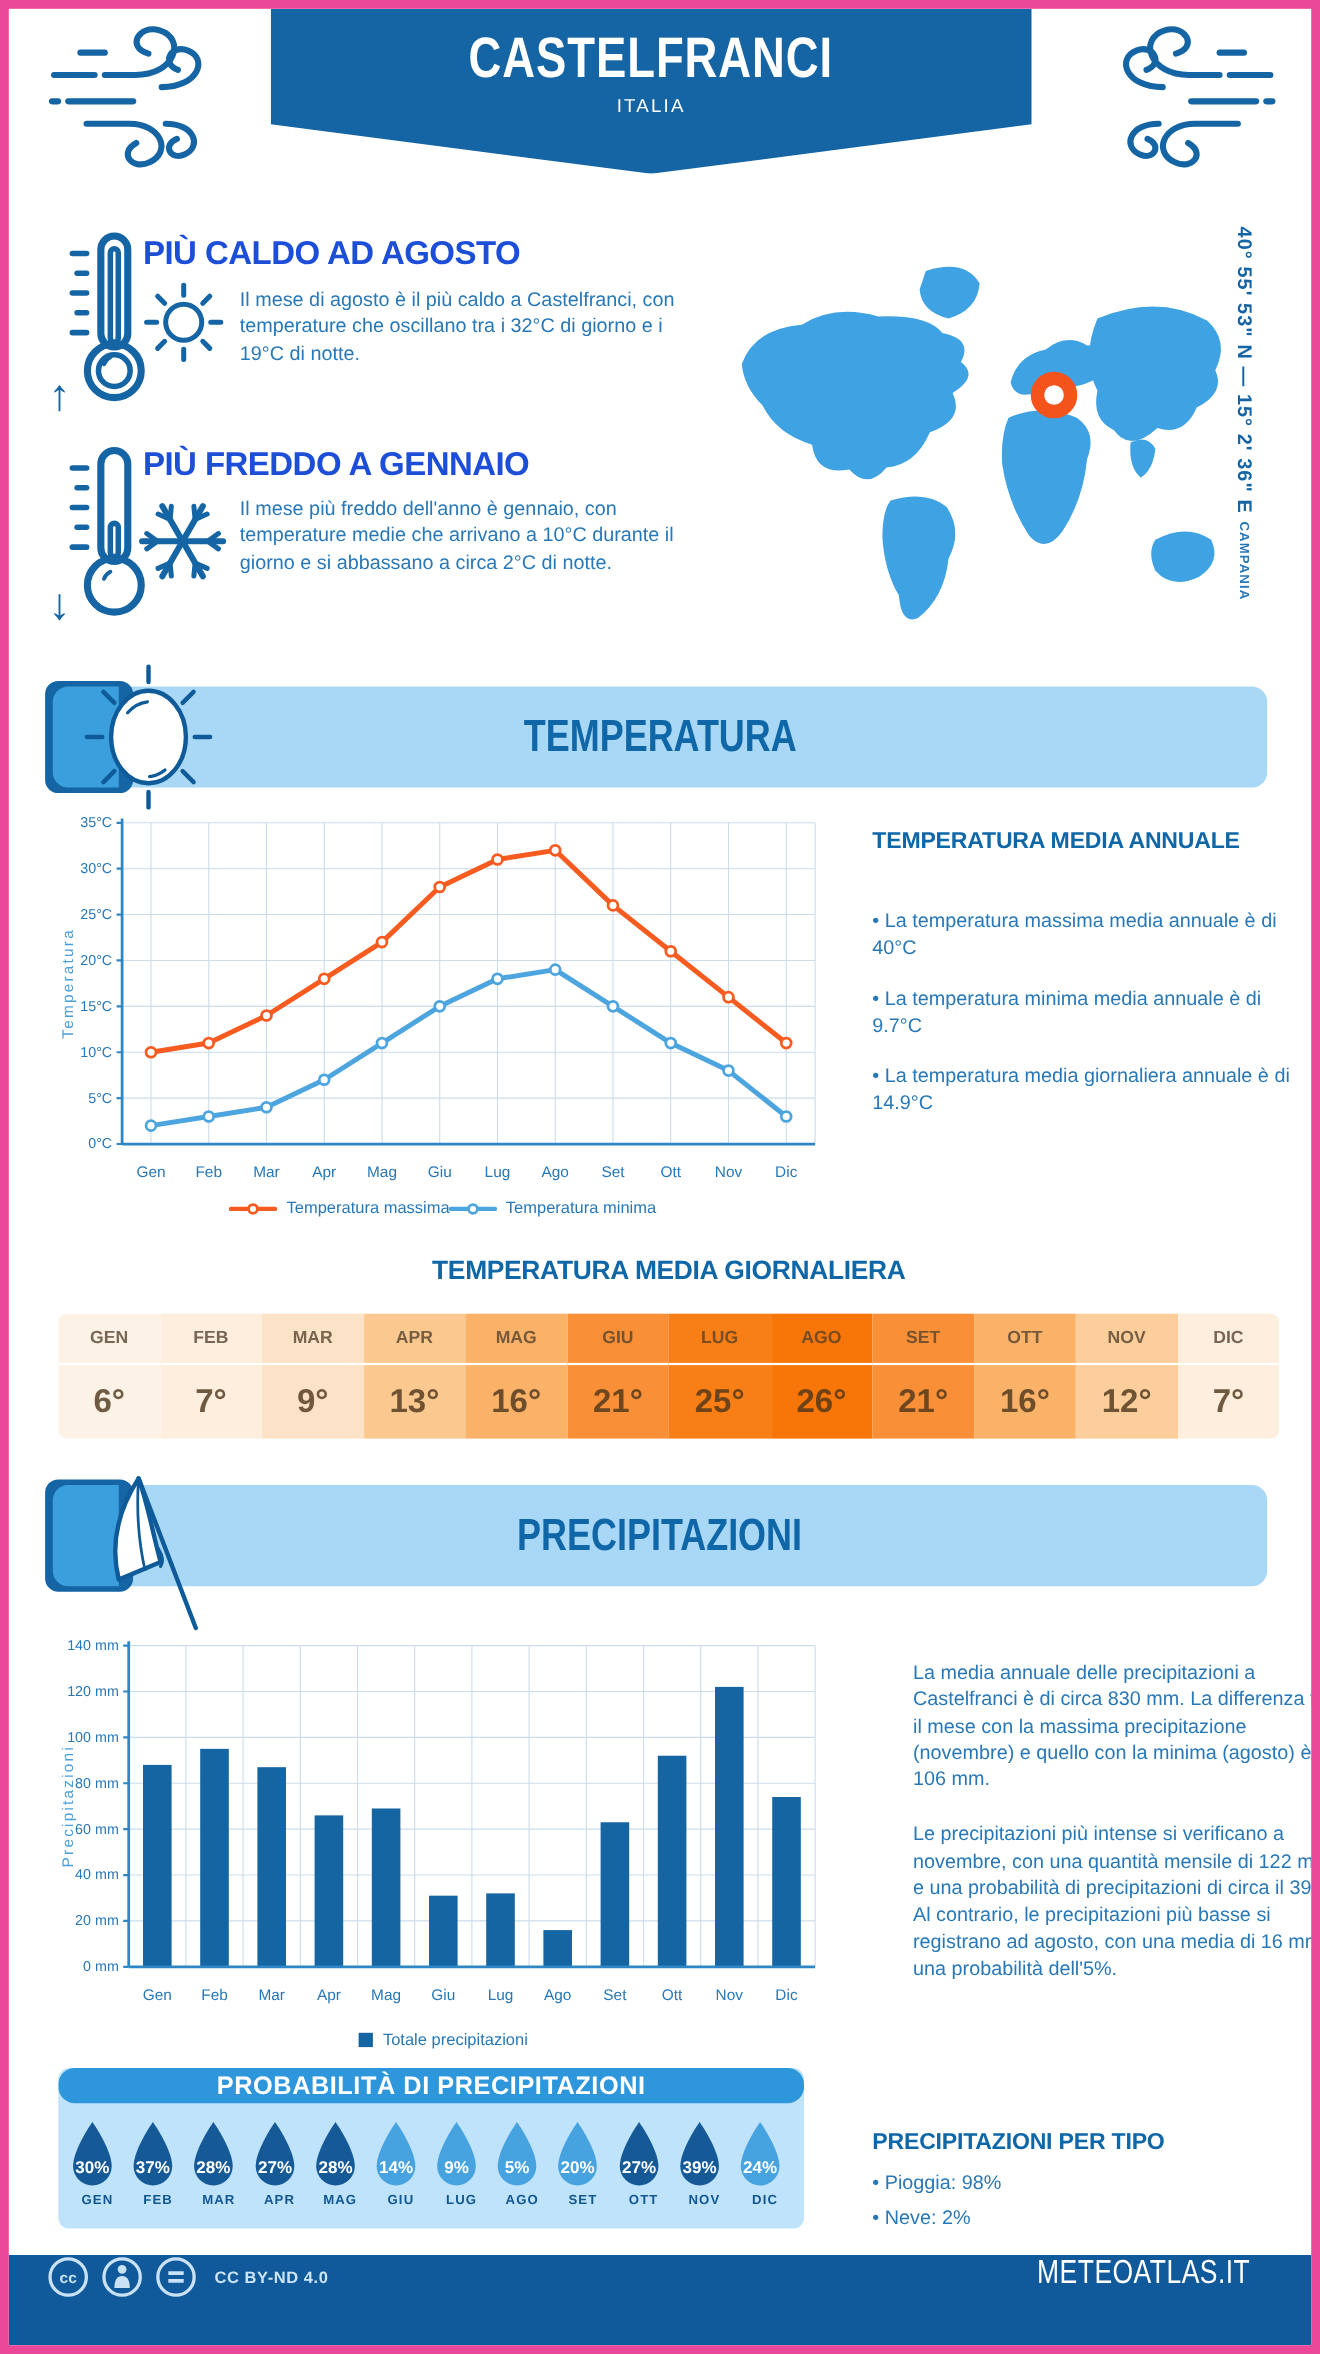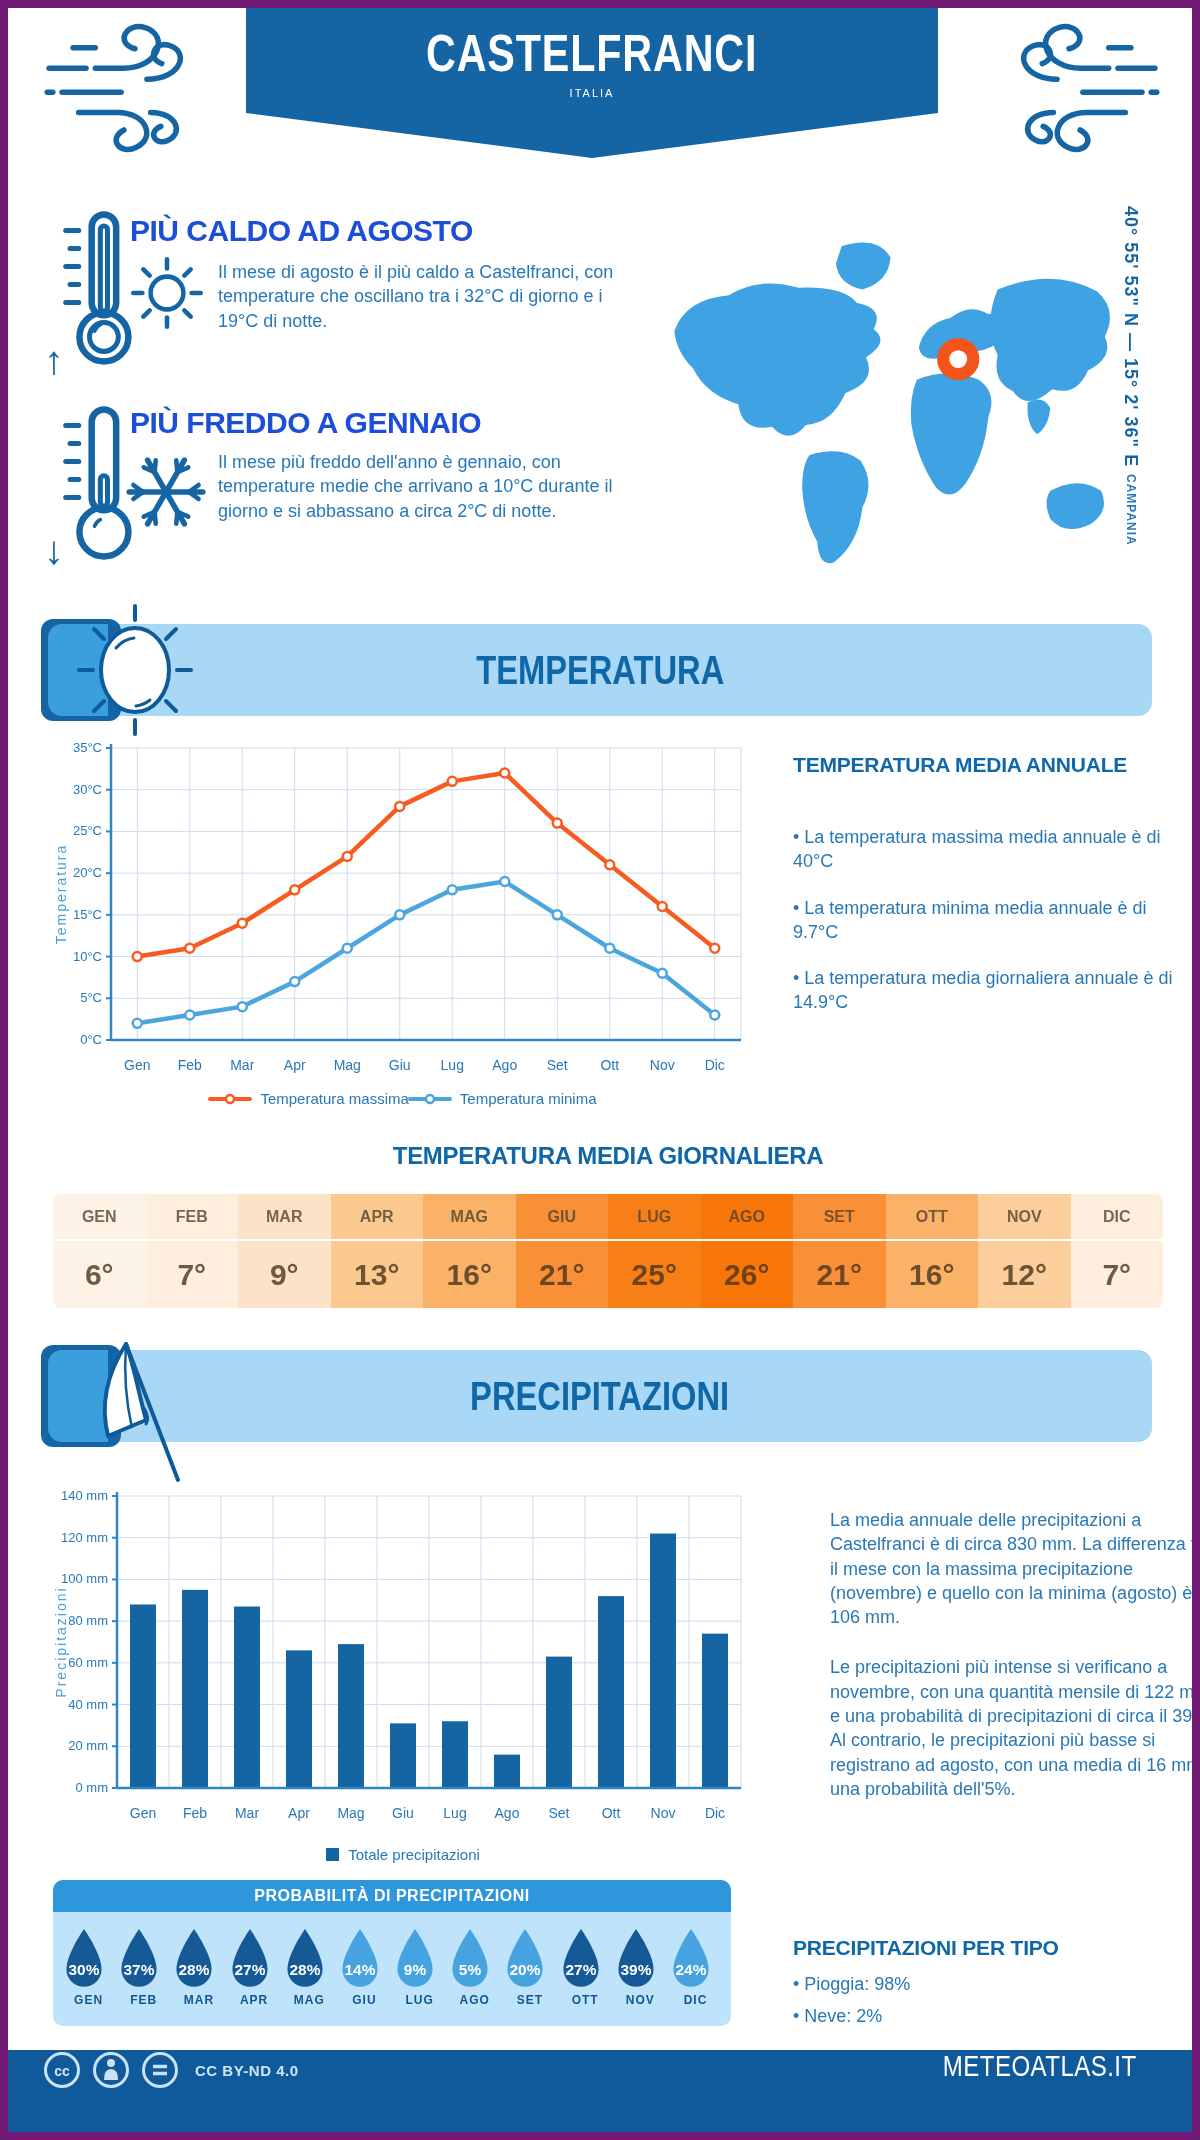--- a/index.html
+++ b/index.html
@@ -1,26 +1,26 @@
 <!DOCTYPE html>
 <html><head>
 <meta charset="utf-8">
 <style>
   html,body{margin:0;padding:0;background:#e8eef4;}
   *{box-sizing:border-box;font-family:"Liberation Sans",sans-serif;}
   .page{position:relative;width:1200px;height:2140px;margin:0 auto;background:#ffffff;
-        border:8px solid #701a75;overflow:hidden;}
+        border:8px solid #ec4899;overflow:hidden;}
   .abs{position:absolute;}
   .cond{display:inline-block;transform:scale(.86,1.08);transform-origin:center;}
 
   
   .banner{left:238px;top:0;width:692px;height:150px;background:#1565A5;color:#fff;text-align:center;
           clip-path:polygon(0 0,100% 0,100% 70%,50% 100%,0 70%);}
   .banner h1{margin:18px 0 0;font-size:48px;letter-spacing:1px;}
-  .banner .sub{font-size:11px;letter-spacing:2px;margin-top:6px;}
+  .banner .sub{font-size:17px;letter-spacing:2px;margin-top:6px;}
 
   
   .hl-title{font-size:30px;font-weight:bold;color:#1d4ed8;letter-spacing:-.5px;}
   .body-text{font-size:18px;line-height:1.35;color:#2878B8;}
   .arrow-glyph{font-size:40px;color:#1565A5;font-weight:bold;}
 
   
   .coords{writing-mode:vertical-rl;font-weight:bold;color:#1565A5;height:400px;text-align:left;}
   .coords .c1{font-size:18px;letter-spacing:1px;}
   .coords .c2{font-size:12px;letter-spacing:1px;color:#2878B8;font-weight:bold;margin-top:2px;}
@@ -43,21 +43,21 @@
        font-size:30px;font-weight:bold;color:rgba(75,53,26,.8);}
 
   
   .legend-row{display:flex;justify-content:center;align-items:center;text-align:center;}
   .legend-item{display:flex;align-items:center;gap:9px;font-size:15px;color:#2878B8;}
   .legend-sq{width:13px;height:13px;background:#1565A3;display:inline-block;}
 
   
   .prob-box{left:45px;top:1872px;width:678px;height:146px;border-radius:10px;overflow:hidden;background:#BFE3FB;}
   .prob-head{height:32px;background:#2E96DB;color:#fff;display:flex;align-items:center;justify-content:center;
-             font-size:16px;font-weight:bold;letter-spacing:.5px;}
+             font-size:23px;font-weight:bold;letter-spacing:.5px;border-radius:15px;}
   .drops{display:flex;padding:16px 8px 0;}
   .drop-cell{flex:1;text-align:center;}
   .drop-cell .mon{font-size:12px;font-weight:bold;letter-spacing:1px;color:#12578F;margin-top:1px;}
 
   
   .panel-head{font-size:21px;font-weight:bold;color:#0F67A8;letter-spacing:-.2px;}
   .bullet{font-size:18px;color:#2878B8;line-height:1.35;margin-top:22px;}
 
   
   .footer{left:0;bottom:0;width:1184px;height:82px;background:#10599A;display:flex;align-items:flex-start;}

